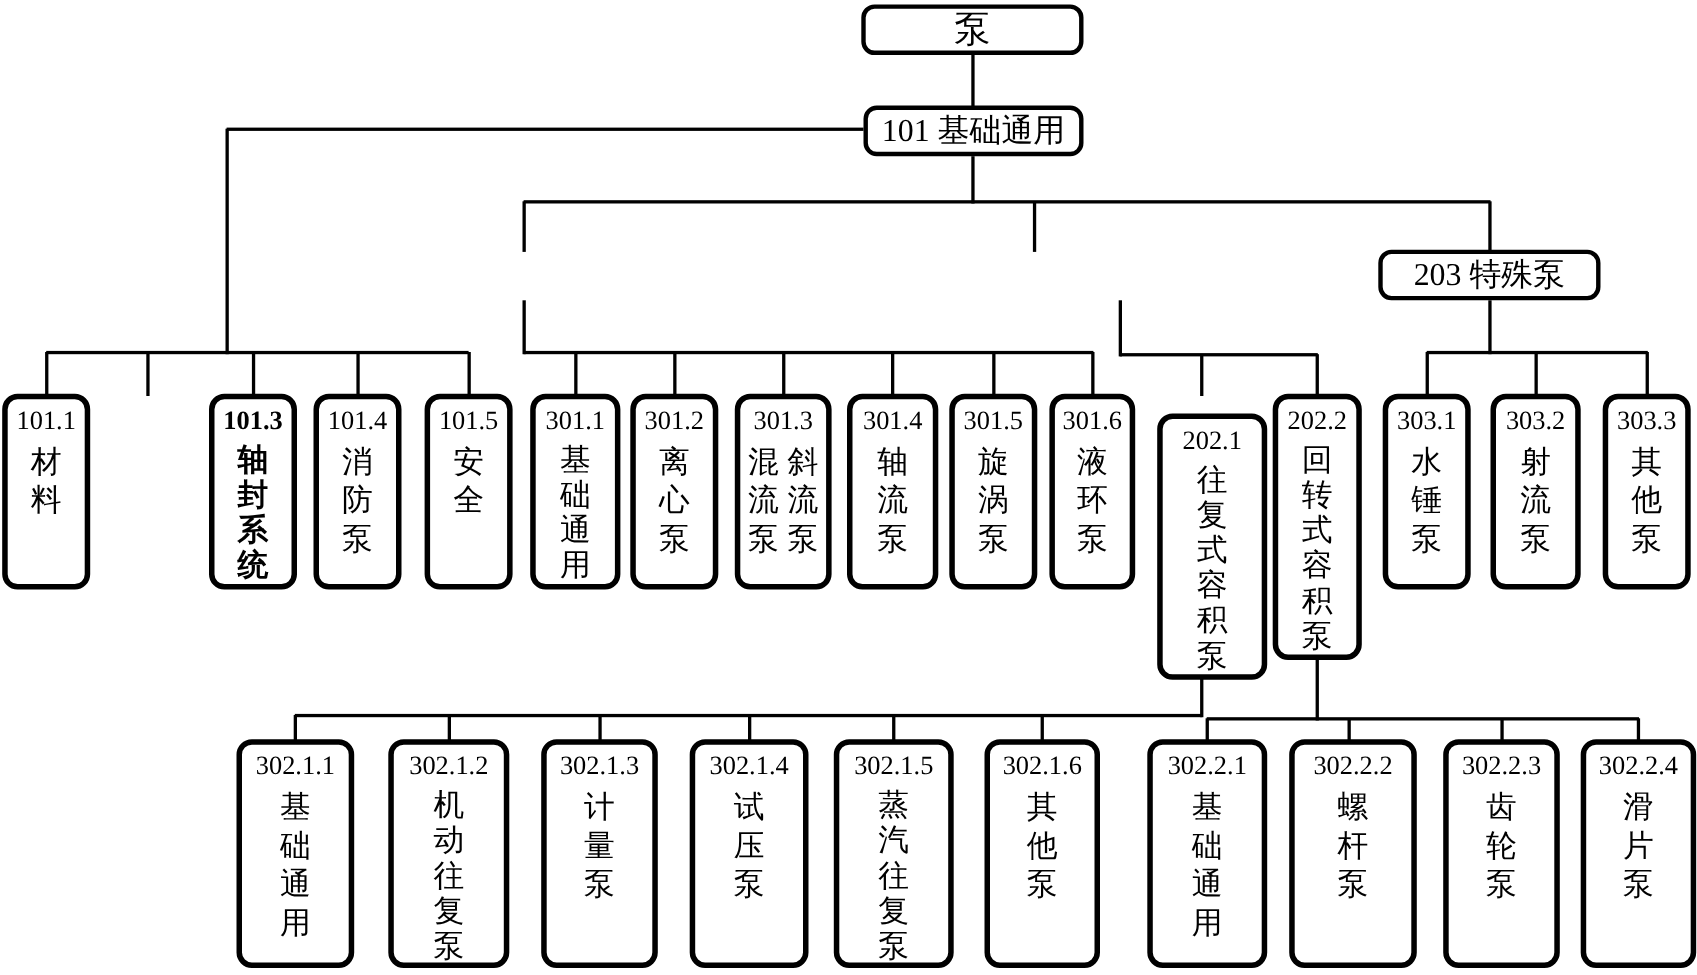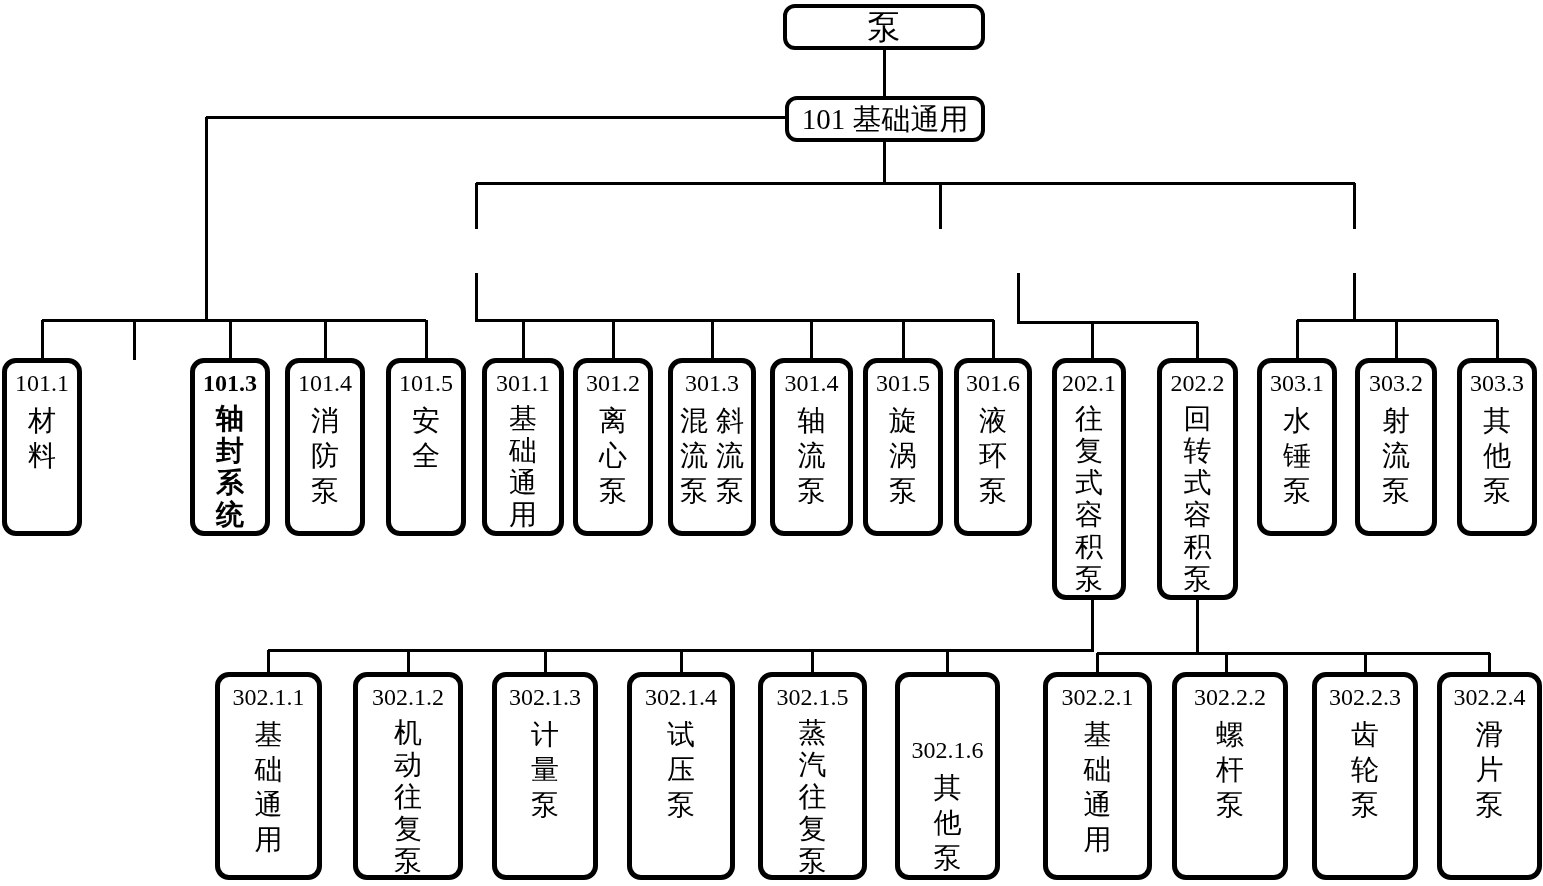--- a/index.html
+++ b/index.html
@@ -80,20 +80,23 @@
     <div class="edge" style="background: rgb(0, 0, 0); left: 1096px; top: 653px; width: 3px; height: 21px;"></div>
     <div class="edge" style="background: rgb(0, 0, 0); left: 1225px; top: 653px; width: 3px; height: 21px;"></div>
     <div class="edge" style="background: rgb(0, 0, 0); left: 1364px; top: 653px; width: 3px; height: 21px;"></div>
     <div class="edge" style="background: rgb(0, 0, 0); left: 1488px; top: 653px; width: 3px; height: 21px;"></div>
     <div class="node hbox root" style="left: 783px; top: 4px; width: 202px; height: 46px; border-color: rgb(0, 0, 0); background: rgb(255, 255, 255);">
       <span class="hlabel">泵</span>
     </div>
     <div class="node hbox" style="left: 785px; top: 96px; width: 200px; height: 46px; border-color: rgb(0, 0, 0); background: rgb(255, 255, 255);">
       <span class="hlabel">101 基础通用</span>
     </div>
+    <div class="node hbox" style="left: 1253px; top: 227px; width: 202px; height: 46px; border-color: rgb(0, 0, 0); background: rgb(255, 255, 255);">
+      <span class="hlabel">203 特殊泵</span>
+    </div>
     <div class="node vbox" style="left: 2px; top: 358px; width: 80px; height: 178px; border-color: rgb(0, 0, 0); background: rgb(255, 255, 255);">
       <div class="code">101.1</div>
       <div class="cols">
         <div class="col">
           <span class="ch" style="line-height: 35px;">材</span>
           <span class="ch" style="line-height: 35px;">料</span>
         </div>
       </div>
     </div>
     <div class="node vbox" style="left: 190px; top: 358px; width: 80px; height: 178px; border-color: rgb(0, 0, 0); background: rgb(255, 255, 255); font-weight: bold;">
@@ -185,21 +188,21 @@
     <div class="node vbox" style="left: 954px; top: 358px; width: 78px; height: 178px; border-color: rgb(0, 0, 0); background: rgb(255, 255, 255);">
       <div class="code">301.6</div>
       <div class="cols">
         <div class="col">
           <span class="ch" style="line-height: 35px;">液</span>
           <span class="ch" style="line-height: 35px;">环</span>
           <span class="ch" style="line-height: 35px;">泵</span>
         </div>
       </div>
     </div>
-    <div class="node vbox" style="left: 1052px; top: 358px; width: 74px; height: 242px; border-color: rgb(0, 0, 0); background: rgb(255, 255, 255);">
+    <div class="node vbox" style="left: 1052px; top: 376px; width: 100px; height: 242px; border-color: rgb(0, 0, 0); background: rgb(255, 255, 255);">
       <div class="code">202.1</div>
       <div class="cols">
         <div class="col">
           <span class="ch" style="line-height: 32px;">往</span>
           <span class="ch" style="line-height: 32px;">复</span>
           <span class="ch" style="line-height: 32px;">式</span>
           <span class="ch" style="line-height: 32px;">容</span>
           <span class="ch" style="line-height: 32px;">积</span>
           <span class="ch" style="line-height: 32px;">泵</span>
         </div>
@@ -296,21 +299,21 @@
       <div class="cols">
         <div class="col">
           <span class="ch" style="line-height: 32px;">蒸</span>
           <span class="ch" style="line-height: 32px;">汽</span>
           <span class="ch" style="line-height: 32px;">往</span>
           <span class="ch" style="line-height: 32px;">复</span>
           <span class="ch" style="line-height: 32px;">泵</span>
         </div>
       </div>
     </div>
-    <div class="node vbox" style="left: 895px; top: 672px; width: 105px; height: 208px; border-color: rgb(0, 0, 0); background: rgb(255, 255, 255); justify-content: flex-end;">
+    <div class="node vbox" style="left: 895px; top: 672px; width: 105px; height: 208px; border-color: rgb(0, 0, 0); background: rgb(255, 255, 255);">
       <div class="code">302.1.6</div>
       <div class="cols">
         <div class="col">
           <span class="ch" style="line-height: 35px;">其</span>
           <span class="ch" style="line-height: 35px;">他</span>
           <span class="ch" style="line-height: 35px;">泵</span>
         </div>
       </div>
     </div>
     <div class="node vbox" style="left: 1043px; top: 672px; width: 109px; height: 208px; border-color: rgb(0, 0, 0); background: rgb(255, 255, 255);">

